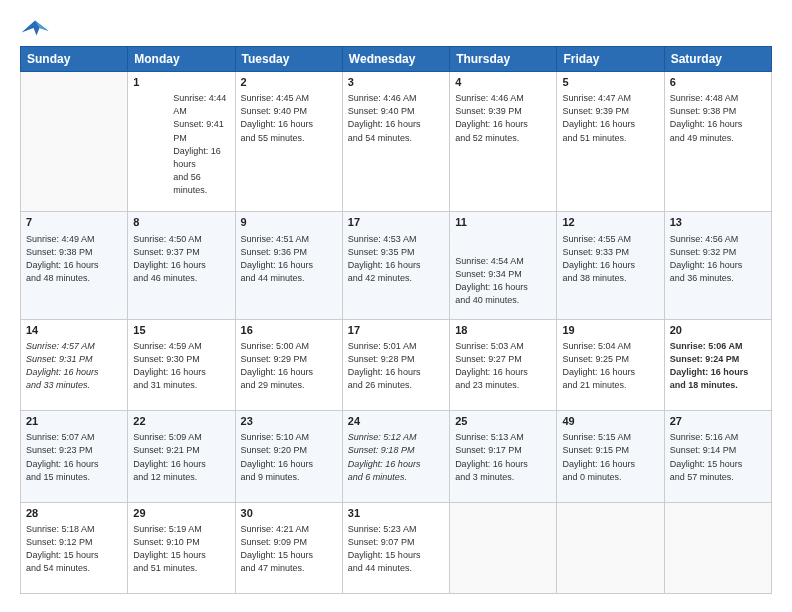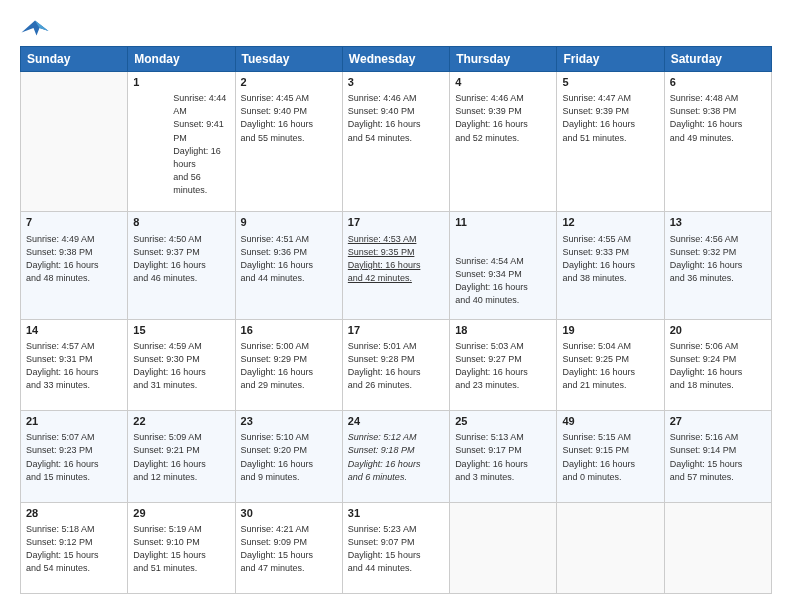--- a/index.html
+++ b/index.html
@@ -188,21 +188,21 @@
           </td>
           <td>
             <div class="day-number">9</div>
             <div class="day-info" style="white-space: pre-line;">Sunrise: 4:51 AM
 Sunset: 9:36 PM
 Daylight: 16 hours
 and 44 minutes.</div>
           </td>
           <td>
             <div class="day-number">17</div>
-            <div class="day-info" style="white-space: pre-line; text-decoration: underline;">Sunrise: 4:53 AM
+            <div class="day-info" style="white-space: pre-line;">Sunrise: 4:53 AM
 Sunset: 9:35 PM
 Daylight: 16 hours
 and 42 minutes.</div>
           </td>
           <td>
             <div class="day-number">11</div>
             <div class="day-info" style="white-space: pre-line; margin-top: 24px;">Sunrise: 4:54 AM
 Sunset: 9:34 PM
 Daylight: 16 hours
 and 40 minutes.</div>
@@ -218,21 +218,21 @@
             <div class="day-number">13</div>
             <div class="day-info" style="white-space: pre-line;">Sunrise: 4:56 AM
 Sunset: 9:32 PM
 Daylight: 16 hours
 and 36 minutes.</div>
           </td>
         </tr>
         <tr>
           <td>
             <div class="day-number">14</div>
-            <div class="day-info" style="white-space: pre-line;">Sunrise: 4:57 AM
+            <div class="day-info" style="white-space: pre-line; font-style: italic;">Sunrise: 4:57 AM
 Sunset: 9:31 PM
 Daylight: 16 hours
 and 33 minutes.</div>
           </td>
           <td>
             <div class="day-number">15</div>
             <div class="day-info" style="white-space: pre-line;">Sunrise: 4:59 AM
 Sunset: 9:30 PM
 Daylight: 16 hours
 and 31 minutes.</div>
@@ -260,21 +260,21 @@
           </td>
           <td>
             <div class="day-number">19</div>
             <div class="day-info" style="white-space: pre-line;">Sunrise: 5:04 AM
 Sunset: 9:25 PM
 Daylight: 16 hours
 and 21 minutes.</div>
           </td>
           <td>
             <div class="day-number">20</div>
-            <div class="day-info" style="white-space: pre-line;">Sunrise: 5:06 AM
+            <div class="day-info" style="white-space: pre-line; font-weight: bold;">Sunrise: 5:06 AM
 Sunset: 9:24 PM
 Daylight: 16 hours
 and 18 minutes.</div>
           </td>
         </tr>
         <tr>
           <td>
             <div class="day-number">21</div>
             <div class="day-info" style="white-space: pre-line;">Sunrise: 5:07 AM
 Sunset: 9:23 PM

